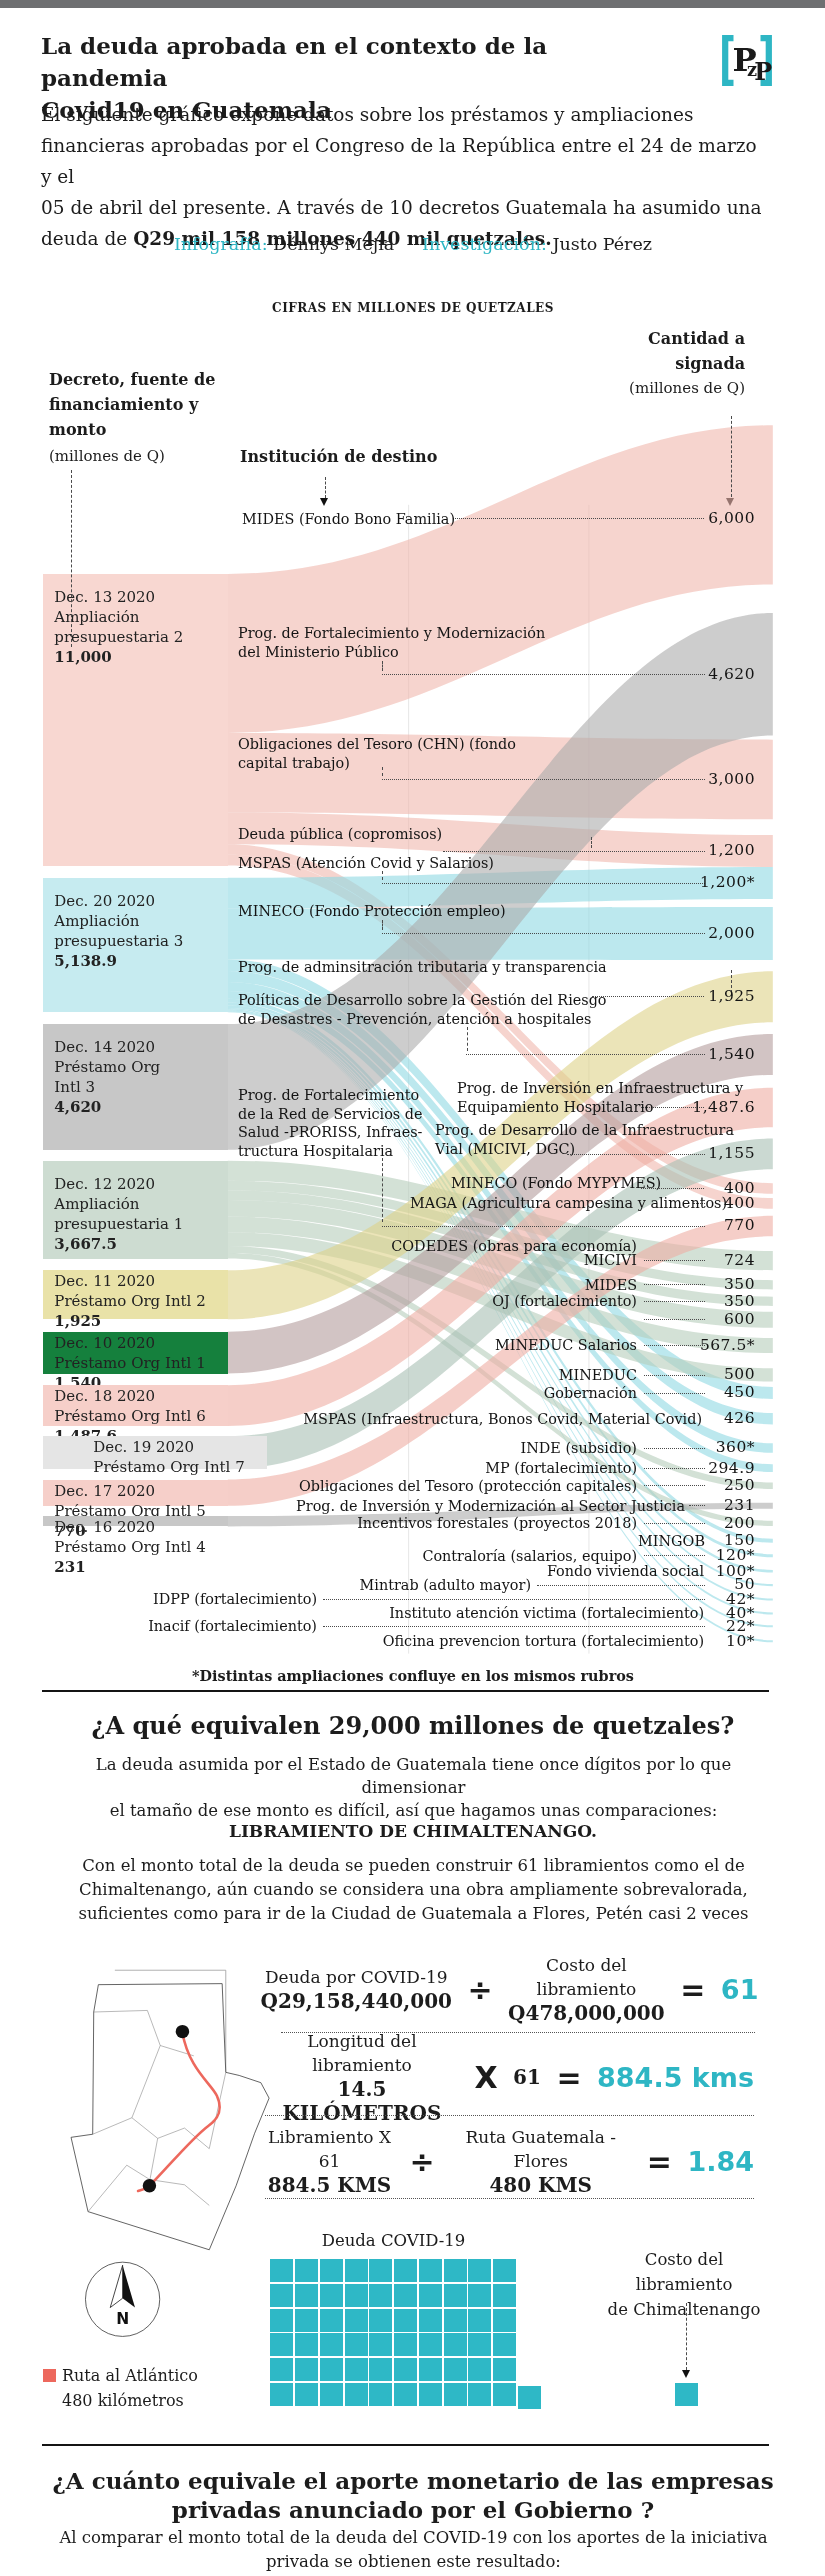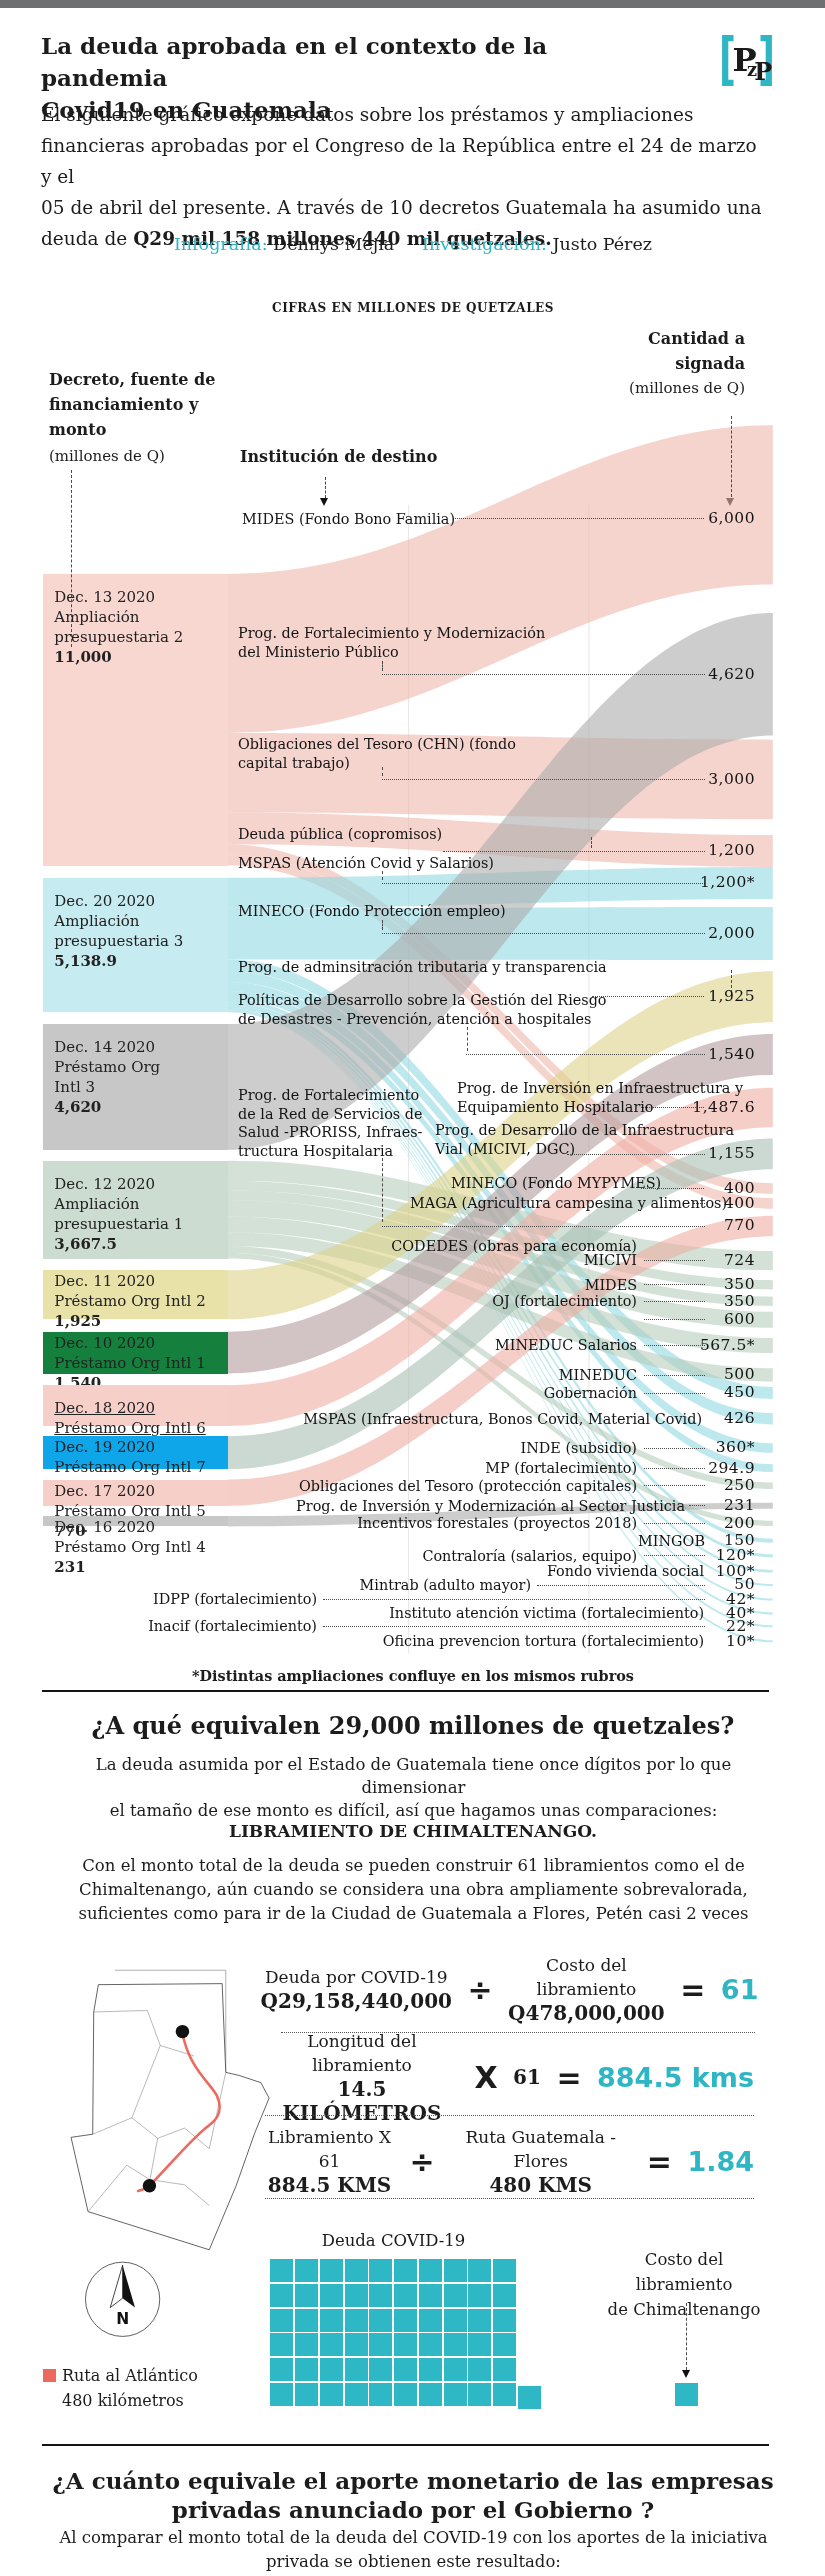--- a/index.html
+++ b/index.html
@@ -155,26 +155,26 @@
           <div class="nval">1,925</div>
         </div>
       </div>
       <div class="abs node" style="left: 43px; top: 1332px; width: 185px; height: 42px; background: #15803d; overflow: visible;">
         <div class="node-text" style="padding-top: 1px;">
           <div>Dec. 10 2020 Préstamo Org Intl 1</div>
           <div class="nval">1,540</div>
         </div>
       </div>
       <div class="abs node" style="left: 43px; top: 1385px; width: 185px; height: 41px; background: rgb(246, 207, 201); overflow: visible;">
-        <div class="node-text" style="padding-top: 13px; text-decoration: underline;">
+        <div class="node-text" style="padding-top: 1px;">
           <div>Dec. 18 2020 Préstamo Org Intl 6</div>
           <div class="nval">1,487.6</div>
         </div>
       </div>
-      <div class="abs node" style="left: 43px; top: 1436px; width: 185px; height: 33px; background: #0ea5e9; overflow: visible;">
+      <div class="abs node" style="left: 43px; top: 1436px; width: 185px; height: 33px; background: #e5e5e5; overflow: visible; padding-left: 39px;">
         <div class="node-text" style="padding-top: 1px;">
           <div>Dec. 19 2020 Préstamo Org Intl 7</div>
           <div class="nval">1,155</div>
         </div>
       </div>
       <div class="abs node" style="left: 43px; top: 1480px; width: 185px; height: 26px; background: rgb(246, 207, 201); overflow: visible;">
         <div class="node-text" style="padding-top: 1px;">
           <div>Dec. 17 2020 Préstamo Org Intl 5</div>
           <div class="nval">770</div>
         </div>

